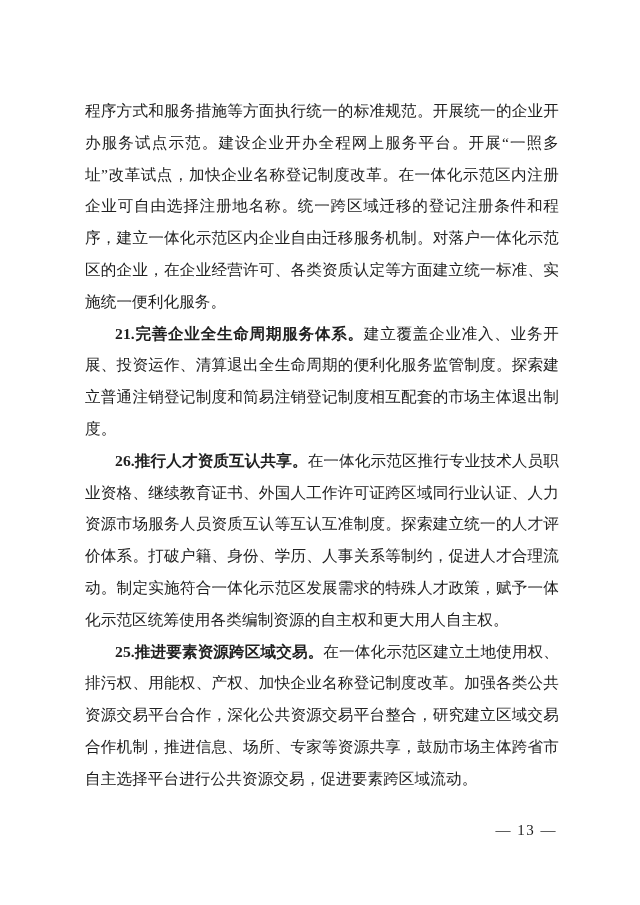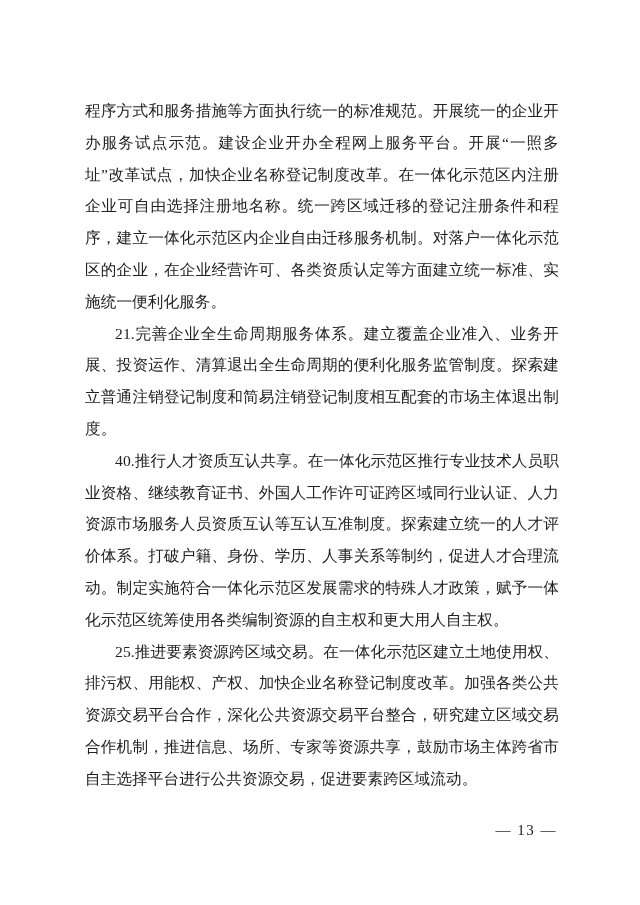--- a/index.html
+++ b/index.html
@@ -35,21 +35,21 @@
     font-size: 15.6px;
     line-height: 31.8px;
     text-align: justify;
     letter-spacing: 0.1px;
     word-break: break-all;
   }
   .para.indent {
     text-indent: 30px;
   }
   .para .lead {
-    font-weight: normal;
+    font-weight: bold;
     margin-top: 8px;
   }
   .page-number {
     position: absolute;
     top: 822px;
     right: 83px;
     font-size: 15px;
     letter-spacing: 1.5px;
     color: #1c1c1c;
     white-space: nowrap;
@@ -65,21 +65,21 @@
 
     <p class="para">
       <span>程序方式和服务措施等方面执行统一的标准规范。开展统一的企业开办服务试点示范。建设企业开办全程网上服务平台。开展“一照多址”改革试点，加快企业名称登记制度改革。在一体化示范区内注册企业可自由选择注册地名称。统一跨区域迁移的登记注册条件和程序，建立一体化示范区内企业自由迁移服务机制。对落户一体化示范区的企业，在企业经营许可、各类资质认定等方面建立统一标准、实施统一便利化服务。</span>
     </p>
 
     <p class="para indent">
       <span class="lead">21.完善企业全生命周期服务体系。</span><span>建立覆盖企业准入、业务开展、投资运作、清算退出全生命周期的便利化服务监管制度。探索建立普通注销登记制度和简易注销登记制度相互配套的市场主体退出制度。</span>
     </p>
 
     <p class="para indent">
-      <span class="lead">40.推行人才资质互认共享。</span><span>在一体化示范区推行专业技术人员职业资格、继续教育证书、外国人工作许可证跨区域同行业认证、人力资源市场服务人员资质互认等互认互准制度。探索建立统一的人才评价体系。打破户籍、身份、学历、人事关系等制约，促进人才合理流动。制定实施符合一体化示范区发展需求的特殊人才政策，赋予一体化示范区统筹使用各类编制资源的自主权和更大用人自主权。</span>
+      <span class="lead">26.推行人才资质互认共享。</span><span>在一体化示范区推行专业技术人员职业资格、继续教育证书、外国人工作许可证跨区域同行业认证、人力资源市场服务人员资质互认等互认互准制度。探索建立统一的人才评价体系。打破户籍、身份、学历、人事关系等制约，促进人才合理流动。制定实施符合一体化示范区发展需求的特殊人才政策，赋予一体化示范区统筹使用各类编制资源的自主权和更大用人自主权。</span>
     </p>
 
     <p class="para indent">
       <span class="lead">25.推进要素资源跨区域交易。</span><span>在一体化示范区建立土地使用权、排污权、用能权、产权、加快企业名称登记制度改革。加强各类公共资源交易平台合作，深化公共资源交易平台整合，研究建立区域交易合作机制，推进信息、场所、专家等资源共享，鼓励市场主体跨省市自主选择平台进行公共资源交易，促进要素跨区域流动。</span>
     </p>
 
   </div>
 
   <div class="page-number">— 13 —</div>
 

